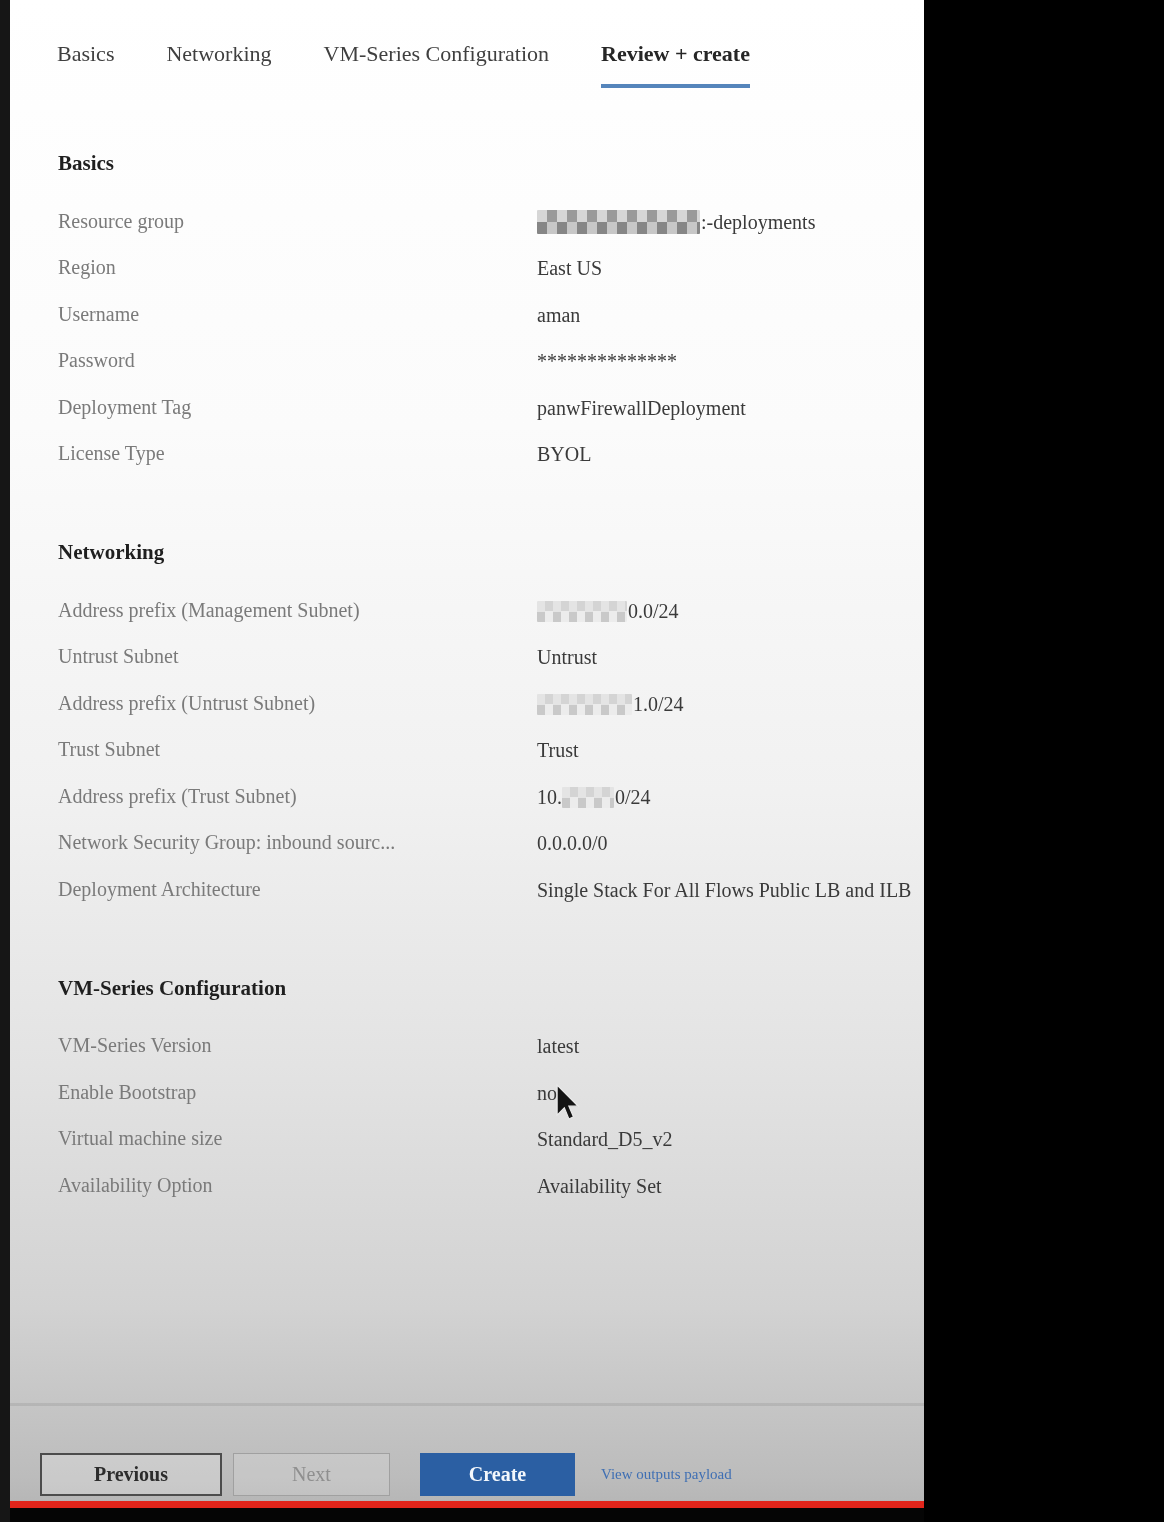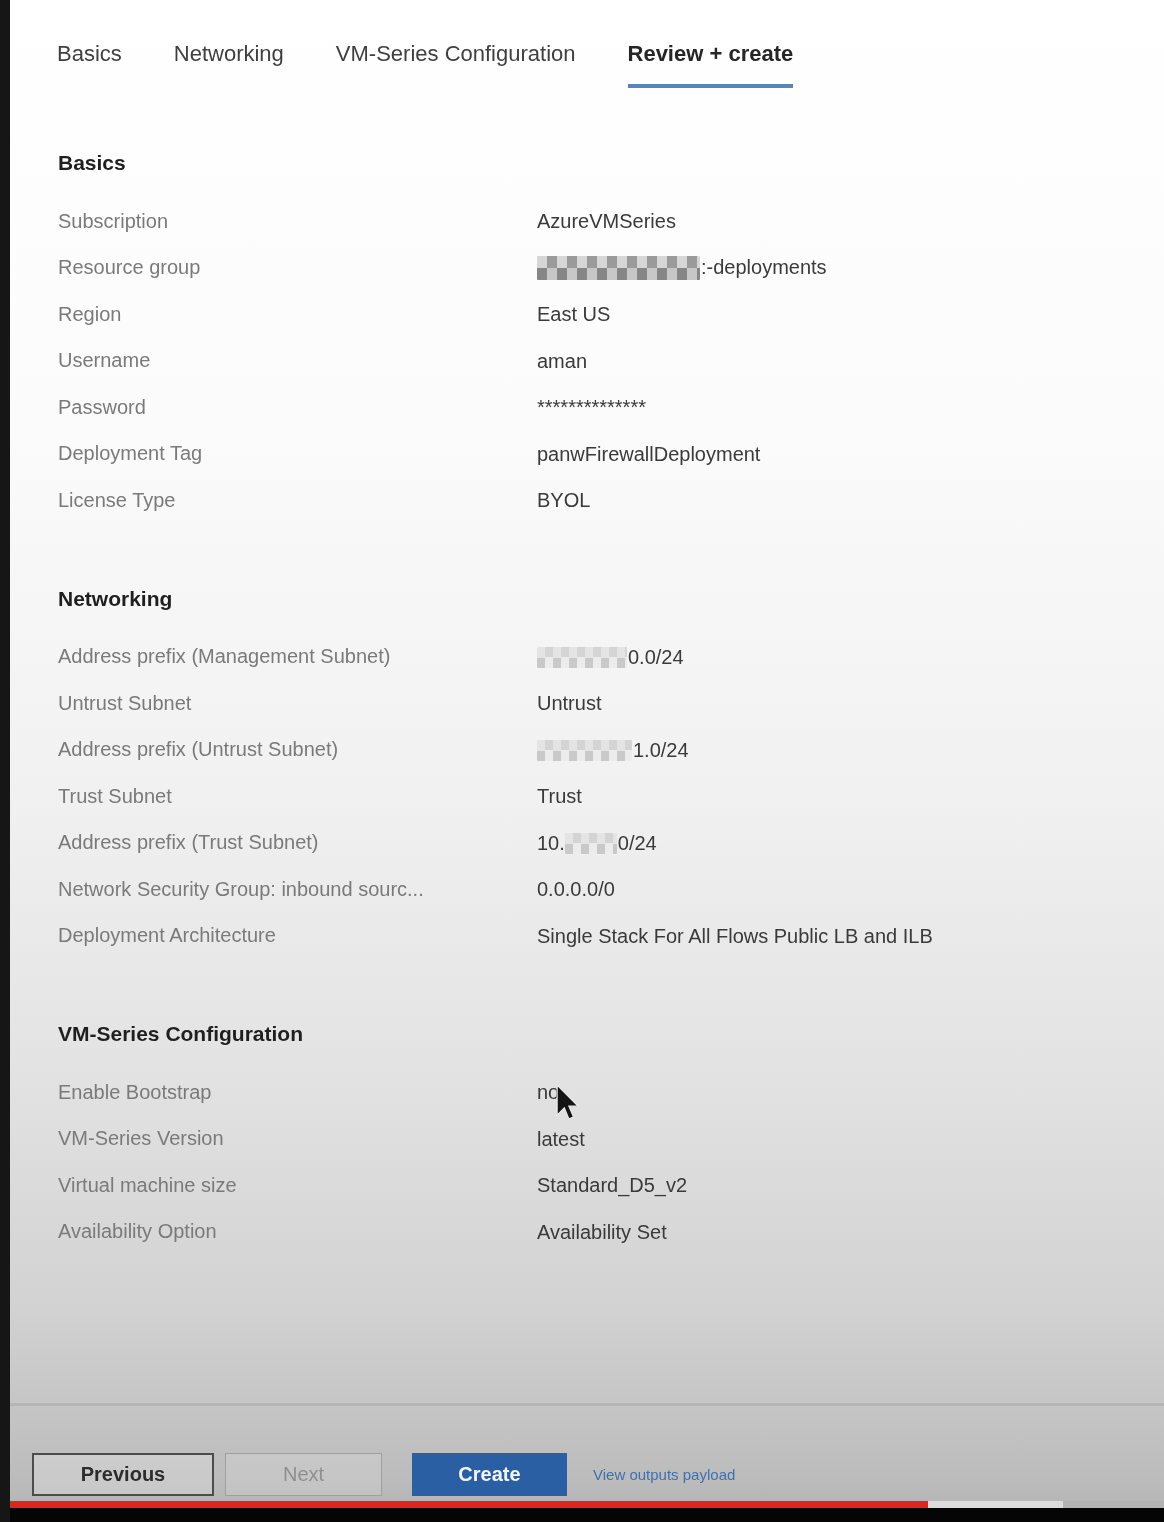--- a/index.html
+++ b/index.html
@@ -1,19 +1,19 @@
 <!DOCTYPE html>
 <html style="--accent-blue: #2b5fa3; --link-blue: #3f6fb3; --tab-underline: #5585bb; --progress-red: #e1251b;"><head>
 <meta charset="utf-8">
 <style>
   html,body { margin:0; padding:0; background:#000; }
   * { box-sizing:border-box; }
   .frame {
-    position:relative; width:1164px; height:1522px; overflow:hidden;
-    font-family:Liberation Sans, sans-serif;
+    position:relative; width:924px; height:1522px; overflow:hidden;
+    font-family:Liberation Serif, serif;
     background:linear-gradient(180deg,#ffffff 0%,#fbfbfb 28%,#f1f1f1 52%,#e3e3e3 70%,#d2d2d2 86%,#bcbcbc 97%,#b2b2b2 100%);
   }
   
   .left-strip { position:absolute; left:0; top:0; width:10px; height:1522px; background:#161616; z-index:30; }
   .progress-track { position:absolute; left:0; top:1501px; height:7px; width:1164px; background:#b3b3b3; z-index:20; }
   .progress-played { position:absolute; left:0; top:0; height:7px; background:var(--progress-red,#e1251b); }
   .progress-buffered { position:absolute; top:0; height:7px; background:#dcdcdc; }
   .letterbox { position:absolute; left:0; top:1508px; width:1164px; height:14px; background:#050505; z-index:25; }
 
   
@@ -36,21 +36,21 @@
     background-size:20px 24px;
   }
   .blur.light {
     height:21px;
     background:conic-gradient(#d4d4d4 25%,#ececec 0 50%,#c9c9c9 0 75%,#e4e4e4 0);
     background-size:16px 21px;
   }
 
   
   .footer-divider { position:absolute; left:10px; right:0; top:1403px; height:3px; background:#a6a6a6; opacity:.5; }
-  .footer { position:absolute; left:10px; right:0; top:1406px; height:96px; display:flex; align-items:center; padding:40px 0 0 22px; }
+  .footer { position:absolute; left:10px; right:0; top:1406px; height:96px; display:flex; align-items:center; padding:40px 0 0 30px; }
   .btn { height:43px; font-size:20px; font-family:inherit; display:inline-flex; align-items:center; justify-content:center; cursor:pointer; }
   .btn-previous { width:182px; background:rgba(255,255,255,.22); border:2px solid #4c4c4c; color:#2c2c2c; font-weight:600; }
   .btn-next { width:157px; margin-left:11px; background:rgba(255,255,255,.15); border:1px solid #a0a0a0; color:#8f8f8f; }
   .btn-create { width:155px; margin-left:30px; background:var(--accent-blue,#2b5fa3); border:none; color:#f3f7fc; font-weight:600; }
   .footer-link { margin-left:26px; font-size:15px; color:var(--link-blue,#3f6fb3); cursor:pointer; }
 
   
   .cursor { position:absolute; left:552px; top:1084px; z-index:40; }
 </style>
 </head>
@@ -61,24 +61,20 @@
   <div class="tab-bar">
       <div class="tab">Basics</div>
       <div class="tab">Networking</div>
       <div class="tab">VM-Series Configuration</div>
       <div class="tab active">Review + create</div>
     </div>
 
   <div class="content">
       <section class="section">
         <h2 class="section-title">Basics</h2>
-        <div class="row">
-          <div class="label">Subscription</div>
-          <div class="value"><span>AzureVMSeries</span></div>
-        </div>
         <div class="row">
           <div class="label">Resource group</div>
           <div class="value"><span class="blur dark" style="width: 163px;"></span><span>:-deployments</span></div>
         </div>
         <div class="row">
           <div class="label">Region</div>
           <div class="value"><span>East US</span></div>
         </div>
         <div class="row">
           <div class="label">Username</div>
@@ -124,26 +120,26 @@
           <div class="value"><span>0.0.0.0/0</span></div>
         </div>
         <div class="row">
           <div class="label">Deployment Architecture</div>
           <div class="value"><span>Single Stack For All Flows Public LB and ILB</span></div>
         </div>
       </section>
       <section class="section">
         <h2 class="section-title">VM-Series Configuration</h2>
         <div class="row">
+          <div class="label">VM-Series Version</div>
+          <div class="value"><span>latest</span></div>
+        </div>
+        <div class="row">
           <div class="label">Enable Bootstrap</div>
           <div class="value"><span>no</span></div>
-        </div>
-        <div class="row">
-          <div class="label">VM-Series Version</div>
-          <div class="value"><span>latest</span></div>
         </div>
         <div class="row">
           <div class="label">Virtual machine size</div>
           <div class="value"><span>Standard_D5_v2</span></div>
         </div>
         <div class="row">
           <div class="label">Availability Option</div>
           <div class="value"><span>Availability Set</span></div>
         </div>
       </section>

